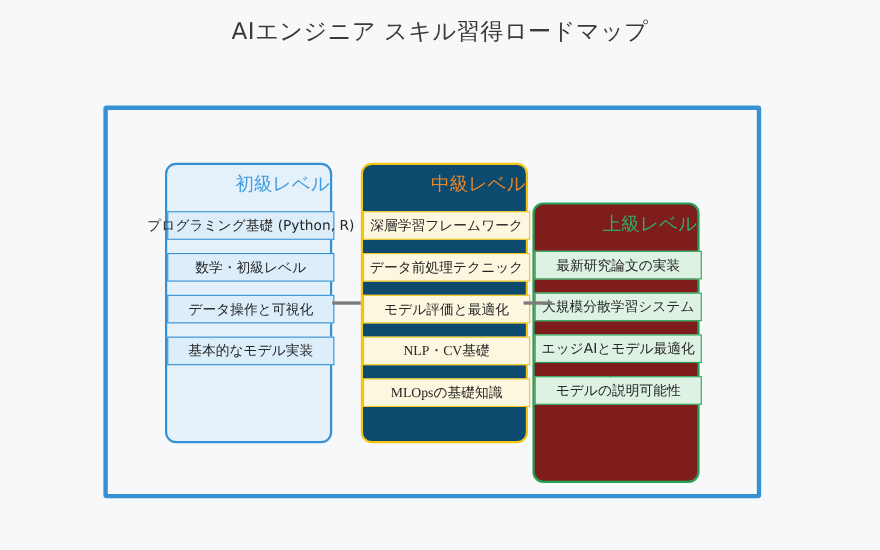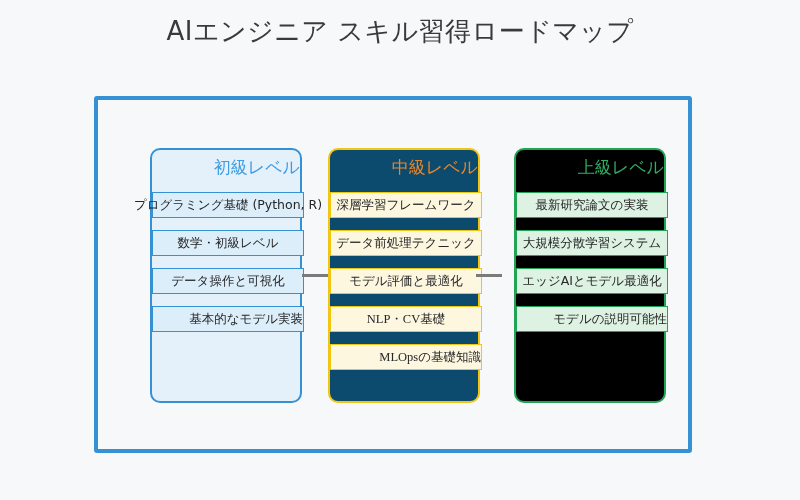--- a/index.html
+++ b/index.html
@@ -15,21 +15,21 @@
     font-family: "DejaVu Sans", "Liberation Sans", sans-serif;
     position: relative;
   }
 
   #page-title {
     position: absolute;
     left: 0;
     top: 14px;
     width: 800px;
     text-align: center;
-    font-size: 26px;
+    font-size: 21px;
     color: #3a3a3a;
     letter-spacing: 0.5px;
     white-space: nowrap;
   }
 
   #outer-frame {
     position: absolute;
     left: 94px;
     top: 96px;
     width: 598px;
@@ -52,21 +52,21 @@
     top: 0;
     width: 152px;
     height: 255px;
     border-width: 2px;
     border-style: solid;
     border-radius: 10px;
   }
 
   .level-card.col0 { left: 0px;   background: #e4f1fa; border-color: #3691d4; }
   .level-card.col1 { left: 178px; background: #0c4a6e; border-color: #f2c513; font-family: Liberation Serif, serif; }
-  .level-card.col2 { left: 364px; background: #000000; border-color: #22a356; }
+  .level-card.col2 { left: 334px; background: #7f1d1d; border-color: #22a356; margin-top: 36px; }
 
   .level-header {
     position: absolute;
     left: 0;
     top: 6px;
     width: 100%;
     text-align: right;
     font-size: 17px;
     white-space: nowrap;
   }
@@ -88,21 +88,21 @@
     margin: 0 auto 12px auto;
     width: 152px;
     border-width: 1.5px;
     border-style: solid;
     border-radius: 0;
     display: flex;
     align-items: center;
     justify-content: center;
   }
 
-  .skill-item:last-child { margin-bottom: 0; justify-content: flex-end; }
+  .skill-item:last-child { margin-bottom: 0; }
 
   .col0 .skill-item { background: #ddeefb; border-color: #3691d4; }
   .col1 .skill-item { background: #fdf7e0; border-color: #f2c513; }
   .col2 .skill-item { background: #ddf2e3; border-color: #22a356; }
 
   .skill-label {
     font-size: 12.5px;
     color: #262626;
     white-space: nowrap;
     line-height: 1;

